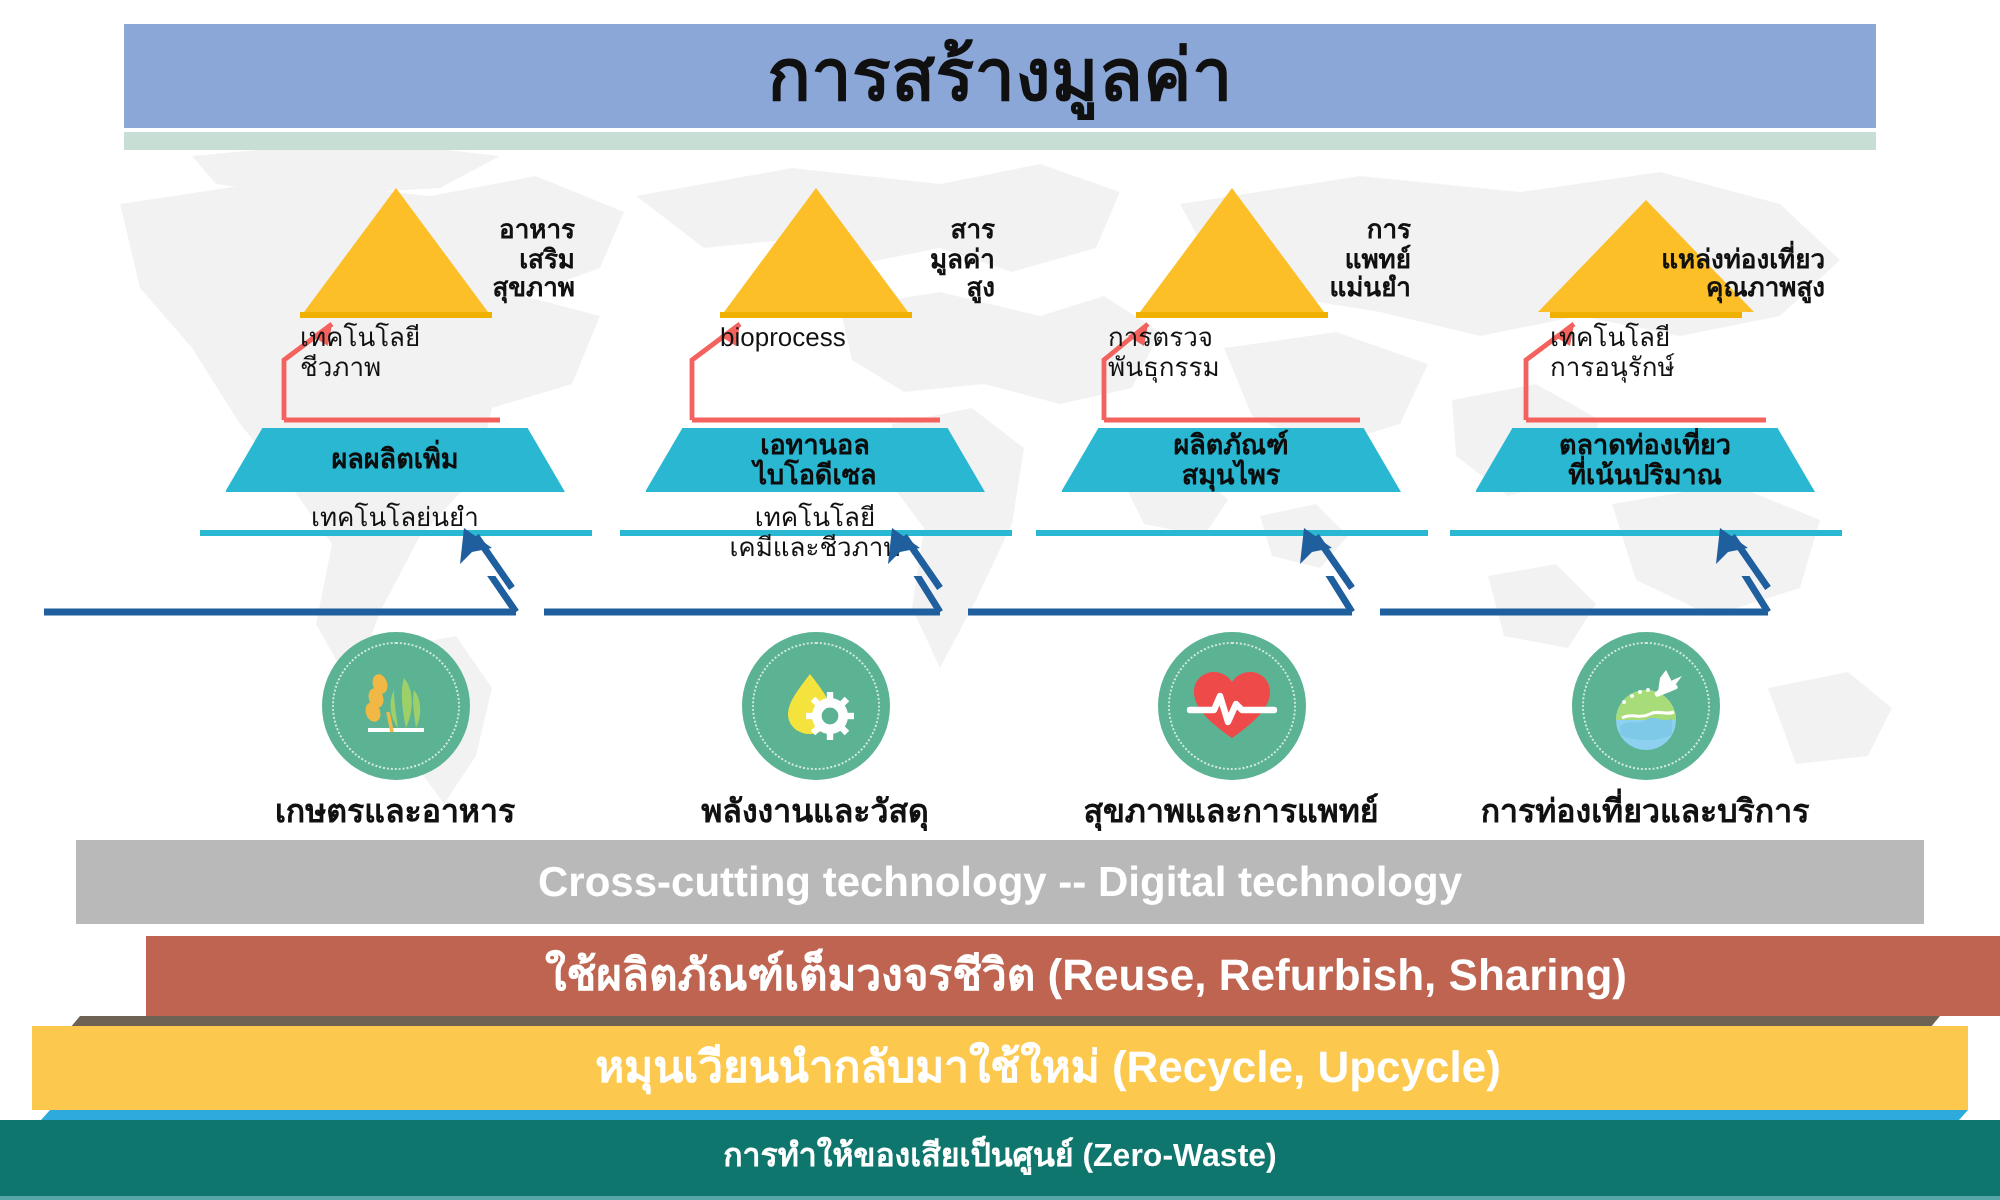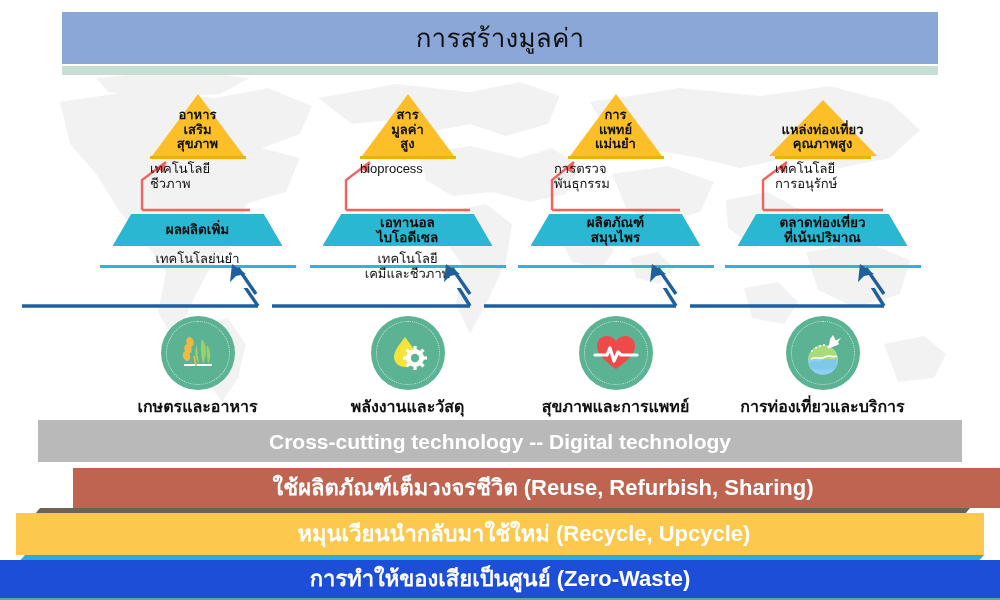--- a/index.html
+++ b/index.html
@@ -35,22 +35,22 @@
   #title-bar {
     position: absolute;
     left: 62px; top: 12px;
     width: 876px; height: 52px;
     background: #8ba7d8;
     display: flex;
     align-items: center;
     justify-content: center;
   }
   #title-text {
-    font-size: 26px;
-    font-weight: 400;
+    font-size: 36px;
+    font-weight: 700;
     color: #101010;
     letter-spacing: .2px;
     line-height: 1;
   }
   #title-underbar {
     position: absolute;
     left: 62px; top: 66px;
     width: 876px; height: 9px;
     background: #c6ded4;
   }
@@ -96,21 +96,21 @@
     transform: translateX(-50%);
     width: 96px; height: 3px;
     background: #f0b000;
   }
   .apex-label {
     position: absolute;
     left: 50%;
     bottom: 4px;
     transform: translateX(-50%);
     width: 180px;
-    text-align: center;
+    text-align: right;
     font-size: 13px;
     font-weight: 700;
     line-height: 1.12;
     color: #111;
     white-space: pre-line;
   }
 
   
   .tech-zone {
     position: relative;
@@ -256,22 +256,22 @@
   }
   #sh-recycle {
     left: 16px; top: 555px;
     width: 968px; height: 10px;
     background: #2eaadc;
     clip-path: polygon(9px 0, 100% 0, calc(100% - 9px) 100%, 0 100%);
   }
   #bar-zero {
     left: 0; top: 560px;
     width: 1000px; height: 38px;
-    background: #1d4ed8;
-    font-size: 22px;
+    background: #0f766e;
+    font-size: 16px;
   }
   #sh-zero {
     left: 0; top: 592px;
     width: 1000px; height: 8px;
     background: #57a7a9;
   }
 </style>
 </head>
 <body>
 

